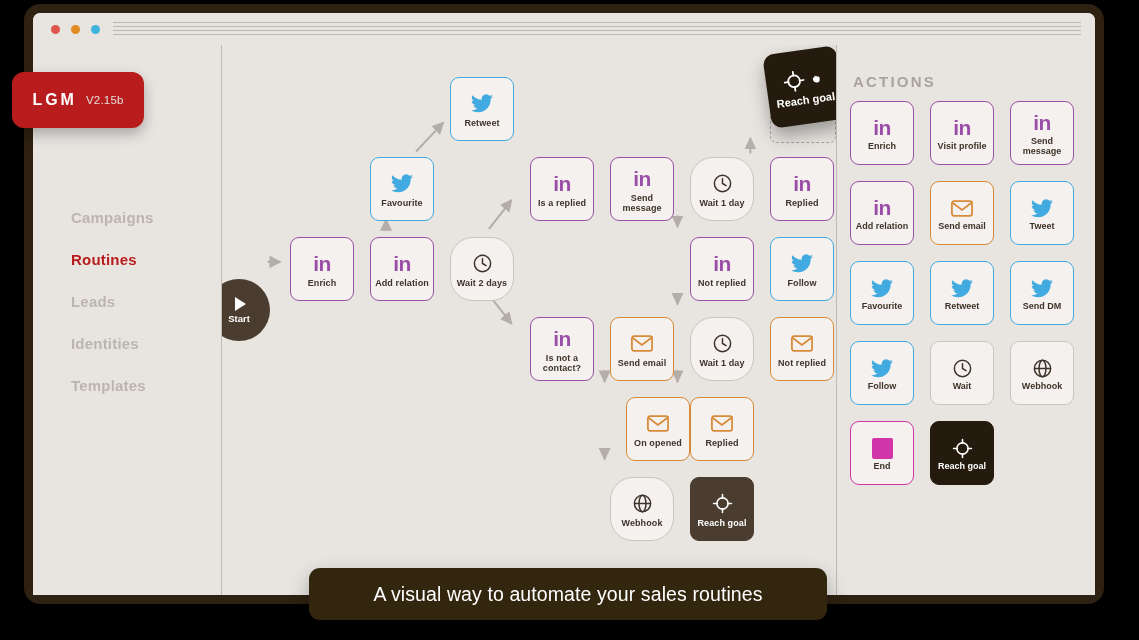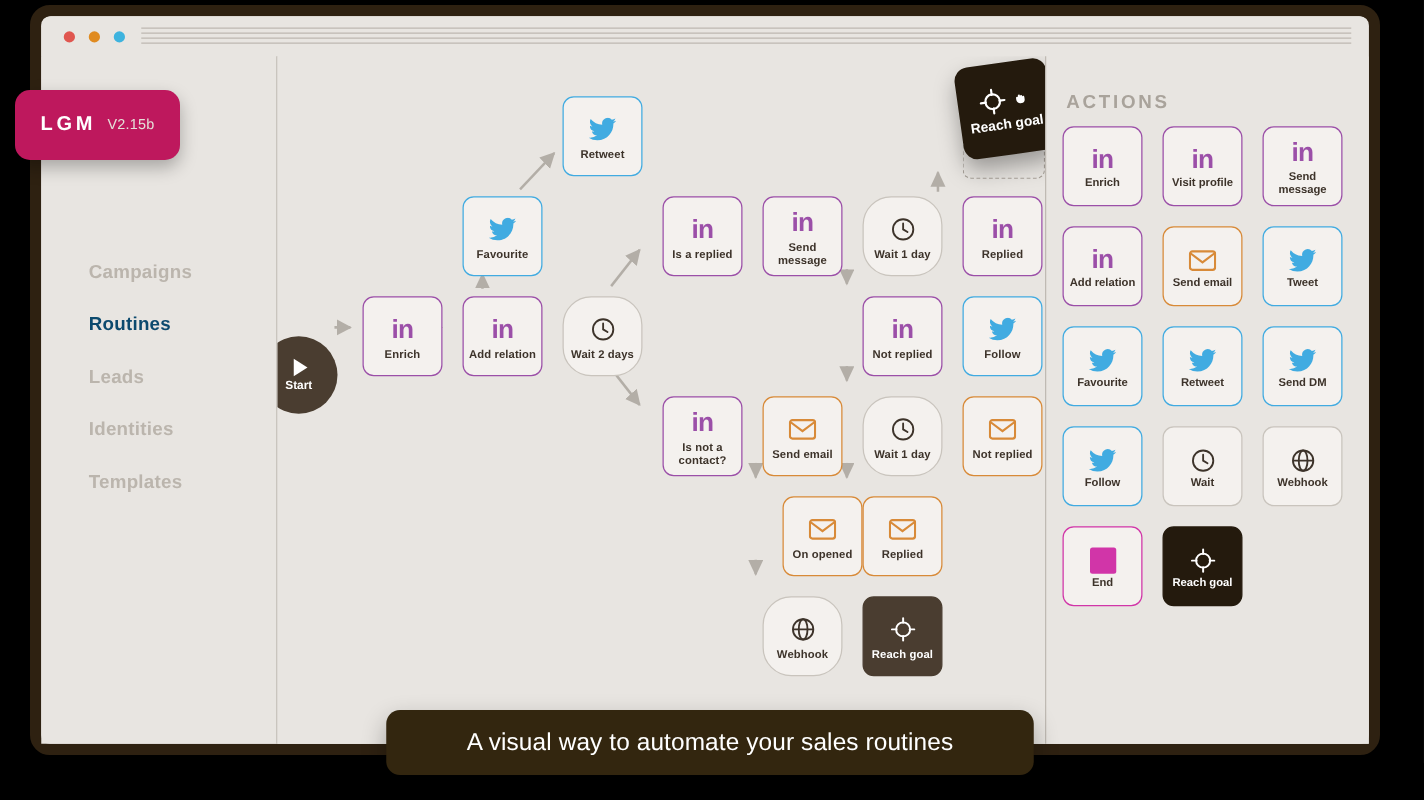--- a/index.html
+++ b/index.html
@@ -31,21 +31,21 @@
 
   .appbody{position:absolute;left:0;top:32px;right:0;bottom:0;display:flex;background:#E8E5E1;}
 
   
   .sidebar{width:188px;flex:0 0 188px;border-right:1px solid #BFBAB3;position:relative;}
   .nav{position:absolute;left:38px;top:164px;width:140px;}
   .nav-item{
     font-size:15px;font-weight:bold;color:#BBB5AD;letter-spacing:.2px;
     margin-bottom:25px;cursor:pointer;
   }
-  .nav-item.active{color:#0c4a6e;}
+  .nav-item.active{color:#b91c1c;}
 
   
   .canvas{position:relative;flex:1 1 auto;overflow:hidden;background:#E8E5E1;}
   .canvas-inner{position:absolute;left:0;top:0;width:100%;height:100%;}
   svg.edges{position:absolute;left:0;top:0;width:100%;height:100%;pointer-events:none;}
 
   .node{
     position:absolute;width:64px;height:64px;background:#F4F1EE;
     border:1.6px solid #C9C4BD;border-radius:9px;
     display:flex;flex-direction:column;align-items:center;justify-content:center;
@@ -105,21 +105,21 @@
   .acard.magenta{border-color:#D135A8;}
   .acard.dark{background:#241A0D;border-color:#241A0D;}
   .acard.dark .cap{color:#fff;}
 
   
   .li{font-family:"Liberation Sans",sans-serif;font-weight:bold;font-size:21px;color:#9B4FA8;line-height:20px;letter-spacing:-.5px;}
   .sq{width:21px;height:21px;background:#D135A8;border-radius:2px;}
 
   
   .logo{
-    position:absolute;left:12px;top:72px;width:132px;height:56px;background:#be185d;
+    position:absolute;left:12px;top:72px;width:132px;height:56px;background:#b91c1c;
     border-radius:12px;display:flex;align-items:center;justify-content:center;gap:9px;z-index:30;
     box-shadow:0 6px 14px rgba(0,0,0,.28);
   }
   .logo .lg{font-size:16px;font-weight:bold;color:#fff;letter-spacing:3px;}
   .logo .vr{font-size:11.5px;color:#E4DFD8;letter-spacing:.2px;}
 
   
   .caption{
     position:absolute;left:309px;top:568px;width:518px;height:52px;background:#33260F;
     border-radius:11px;display:flex;align-items:center;justify-content:center;z-index:45;
@@ -210,21 +210,21 @@
               <path d="M420,336 L420,348"></path>
 
               <path d="M500,336 L500,348"></path>
 
               <path d="M420,416 L420,428"></path>
 
               <path d="M500,416 L500,428"></path>
             </g>
           </svg>
 
-          <div class="start-node" style="left:-14px;top:224px;">
+          <div class="start-node" style="left:-14px;top:234px;">
             <span class="play"></span>
             <span class="cap">Start</span>
           </div>
 
           <div class="dropzone" style="left:548px;top:32px;"></div>
 
           <div class="drag-card" style="left:545px;top:5px;">
             <div class="row">
               <svg width="22" height="22" viewBox="0 0 24 24">
                 <circle cx="12" cy="12" r="6.4" fill="none" stroke="#fff" stroke-width="1.9"></circle>

